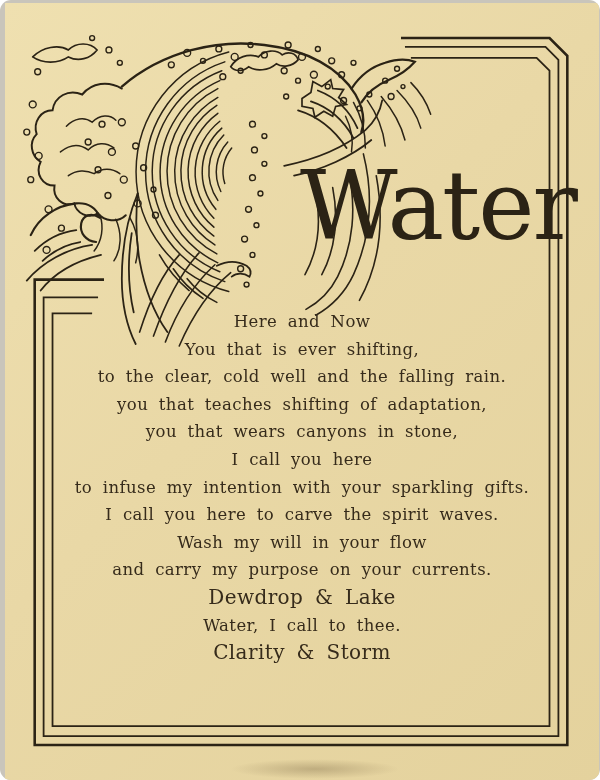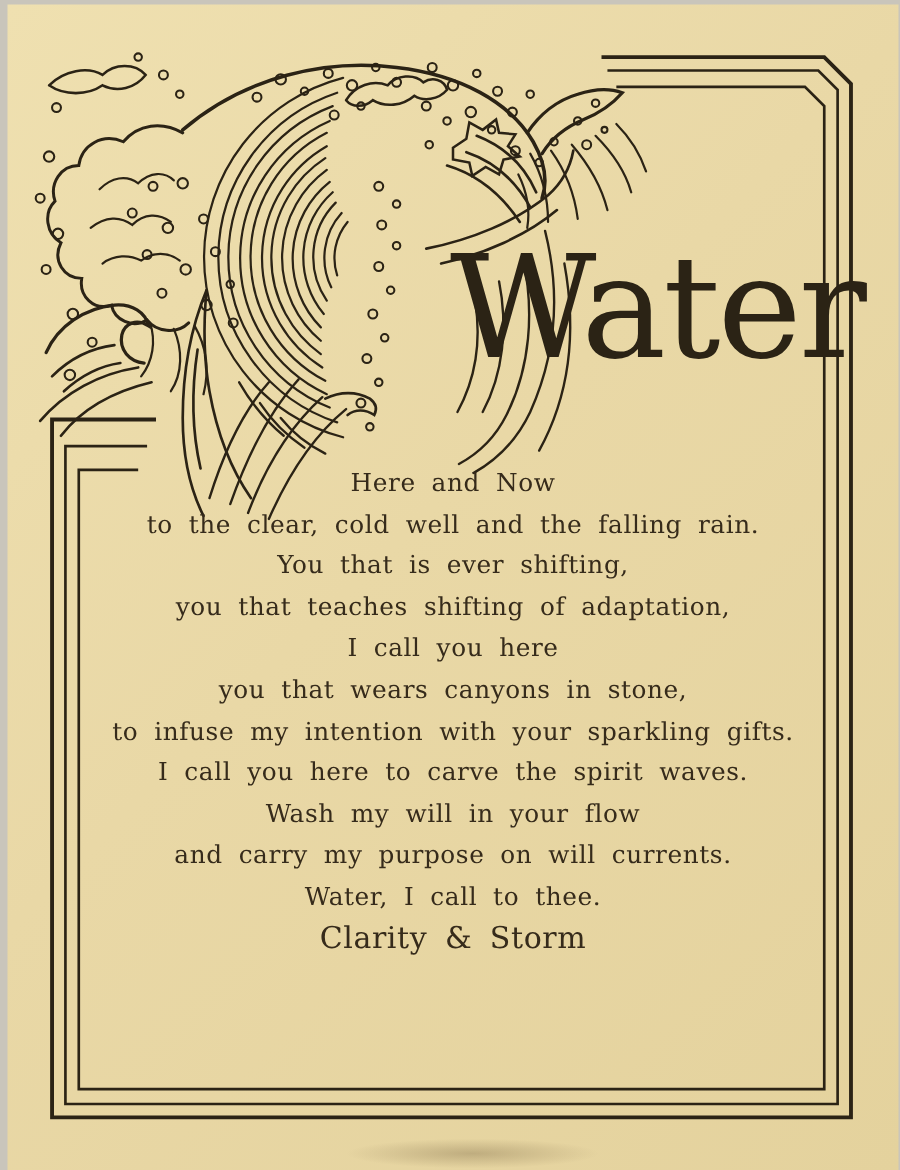--- a/index.html
+++ b/index.html
@@ -2,20 +2,21 @@
 <html style="--parchment: #e9d8a6; --ink: #2b2315; --text: #362b1b; --photo-bg: #c9c5bb;"><head>
 <meta charset="utf-8">
 <style>
   html,body{margin:0;padding:0;}
   .photo{
     position:relative;
     width:600px;height:780px;
     background:var(--photo-bg,#c9c5bb);
     overflow:hidden;
     font-family:"DejaVu Serif","Liberation Serif",serif;
+    border-radius:11px;
   }
   .poster{
     position:absolute;left:5px;top:3px;right:1px;bottom:0;
     background:linear-gradient(135deg,#efe0b0 0%,var(--parchment,#e9d8a6) 45%,#e4d29d 100%);
   }
   .artwork{position:absolute;left:0;top:0;width:100%;height:100%;}
   .title{
     position:absolute;left:278px;top:148px;width:310px;
     text-align:center;
     font-size:95px;line-height:110px;font-weight:normal;
@@ -202,28 +203,29 @@
             <circle cx="238" cy="266" r="3"></circle>
             <circle cx="244" cy="282" r="2.5"></circle>
         </g>
       </g>
     </svg>
 
     <div class="title">Water</div>
 
     <div class="poem">
       <div class="line">Here and Now</div>
+      <div class="line">You that is ever shifting,</div>
       <div class="line">to the clear, cold well and the falling rain.</div>
-      <div class="line">You that is ever shifting,</div>
       <div class="line">you that teaches shifting of adaptation,</div>
+      <div class="line">you that wears canyons in stone,</div>
       <div class="line">I call you here</div>
-      <div class="line">you that wears canyons in stone,</div>
       <div class="line">to infuse my intention with your sparkling gifts.</div>
       <div class="line">I call you here to carve the spirit waves.</div>
       <div class="line">Wash my will in your flow</div>
-      <div class="line">and carry my purpose on will currents.</div>
+      <div class="line">and carry my purpose on your currents.</div>
+      <div class="line big">Dewdrop &amp; Lake</div>
       <div class="line">Water, I call to thee.</div>
       <div class="line big">Clarity &amp; Storm</div>
     </div>
 
     <div class="floor-shadow"></div>
   </div>
 </div>
 
 </body></html>

